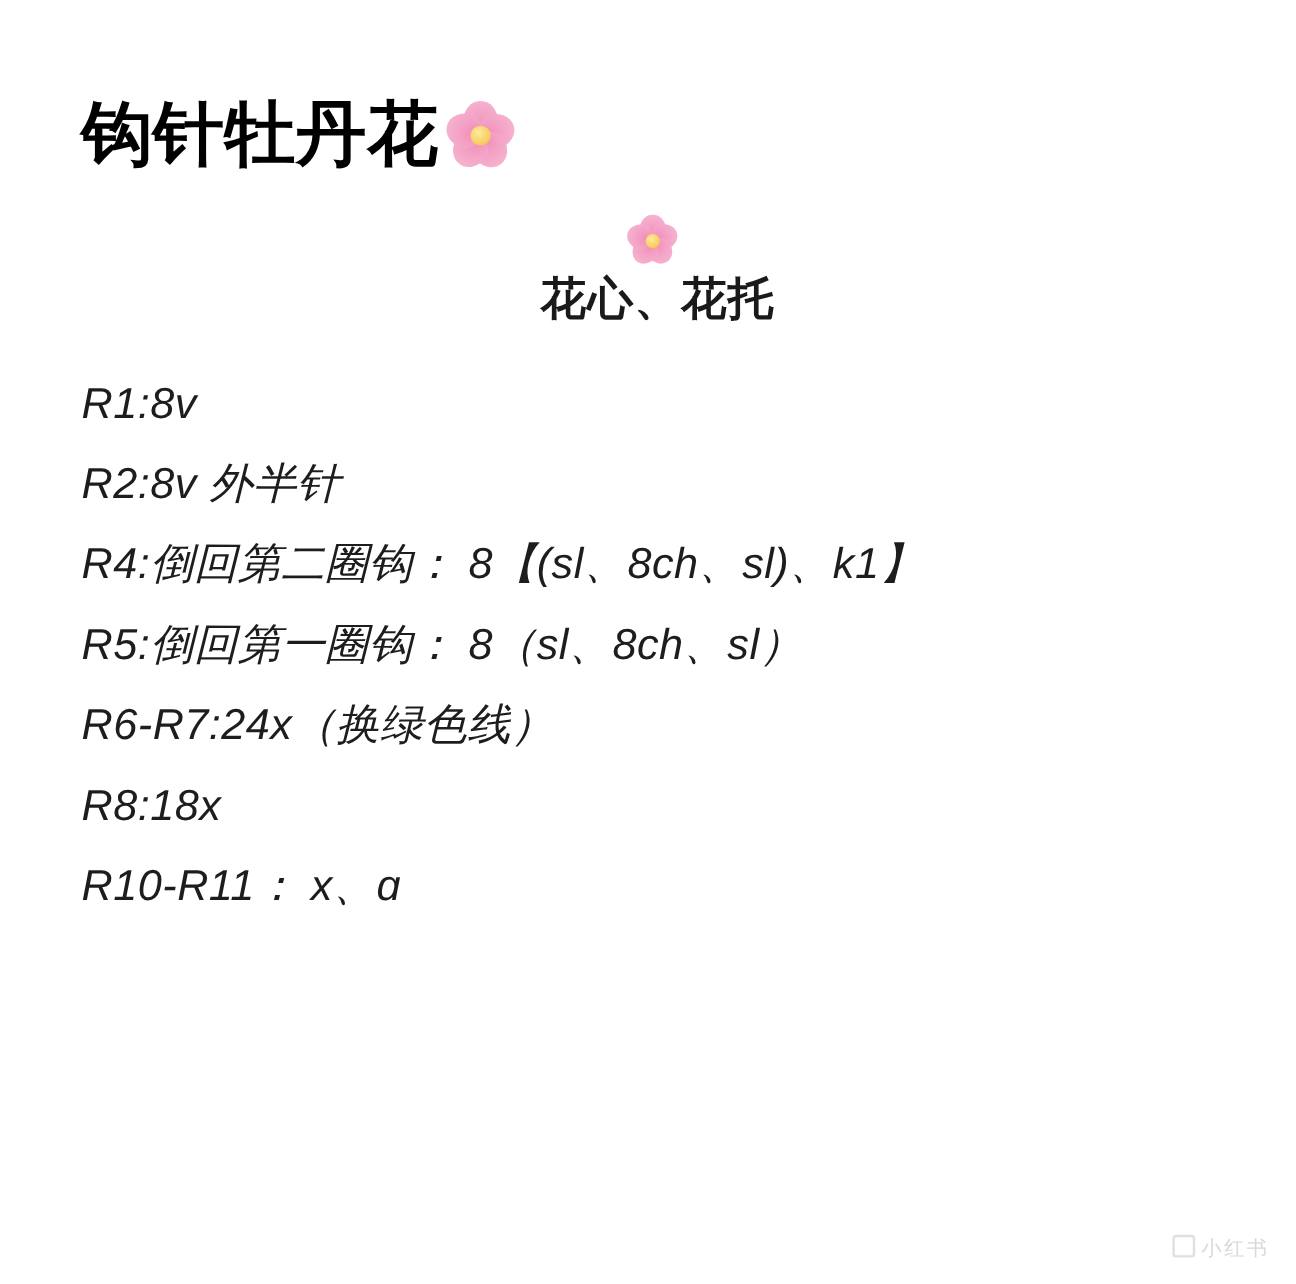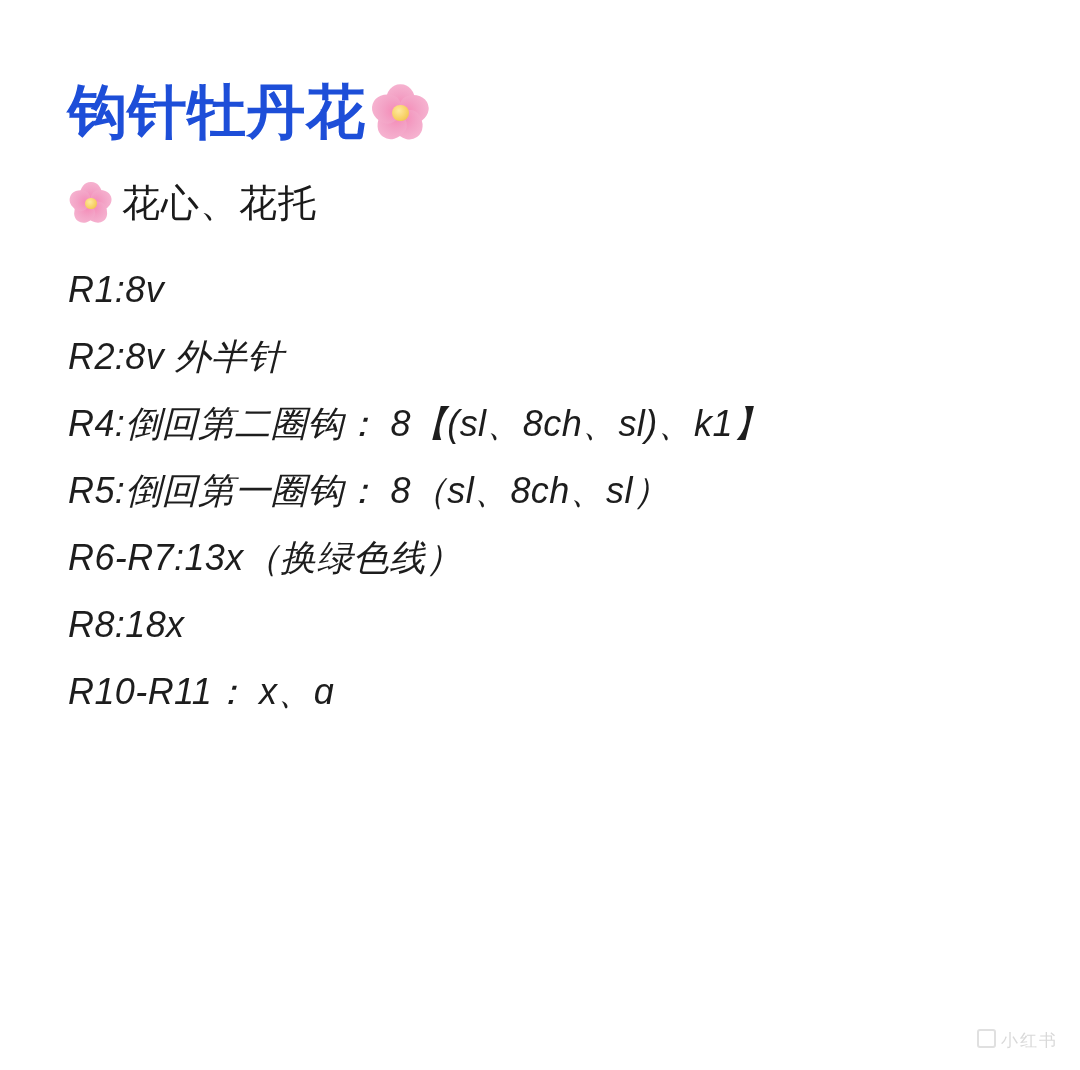--- a/index.html
+++ b/index.html
@@ -27,35 +27,36 @@
     position: absolute;
     left: 68px;
     top: 82px;
     width: 960px;
   }
   .title {
     font-size: 59px;
     font-weight: 700;
     letter-spacing: 0.5px;
     line-height: 1.05;
-    color: #1d4ed8;
+    color: #000000;
     margin: 0 0 34px 0;
     display: flex;
     align-items: center;
     white-space: nowrap;
   }
   .title .t-part { display: inline-block; }
   .subhead {
     font-size: 38px;
-    font-weight: 400;
+    font-weight: 700;
     color: #1a1a1a;
     margin: 0 0 28px 0;
     display: flex;
     align-items: center;
     letter-spacing: 1px;
+    flex-direction: column;
   }
   .lines {
     margin: 0;
     padding: 0;
     list-style: none;
   }
   .line {
     font-size: 36px;
     line-height: 1.86;
     color: #1d1d1d;
@@ -146,21 +147,21 @@
         <span class="core"></span>
       </span>
       <span>花心、花托</span>
     </div>
 
     <ul class="lines">
       <li class="line">R1:8v</li>
       <li class="line">R2:8v 外半针</li>
       <li class="line">R4:倒回第二圈钩： 8【(sl、8ch、sl)、k1】</li>
       <li class="line">R5:倒回第一圈钩： 8（sl、8ch、sl）</li>
-      <li class="line">R6-R7:13x（换绿色线）</li>
+      <li class="line">R6-R7:24x（换绿色线）</li>
       <li class="line">R8:18x</li>
       <li class="line">R10-R11： x、ɑ</li>
     </ul>
 
   </div>
 
   <div class="watermark">
     <span class="wm-mark"></span>
     <span>小红书</span>
   </div>

